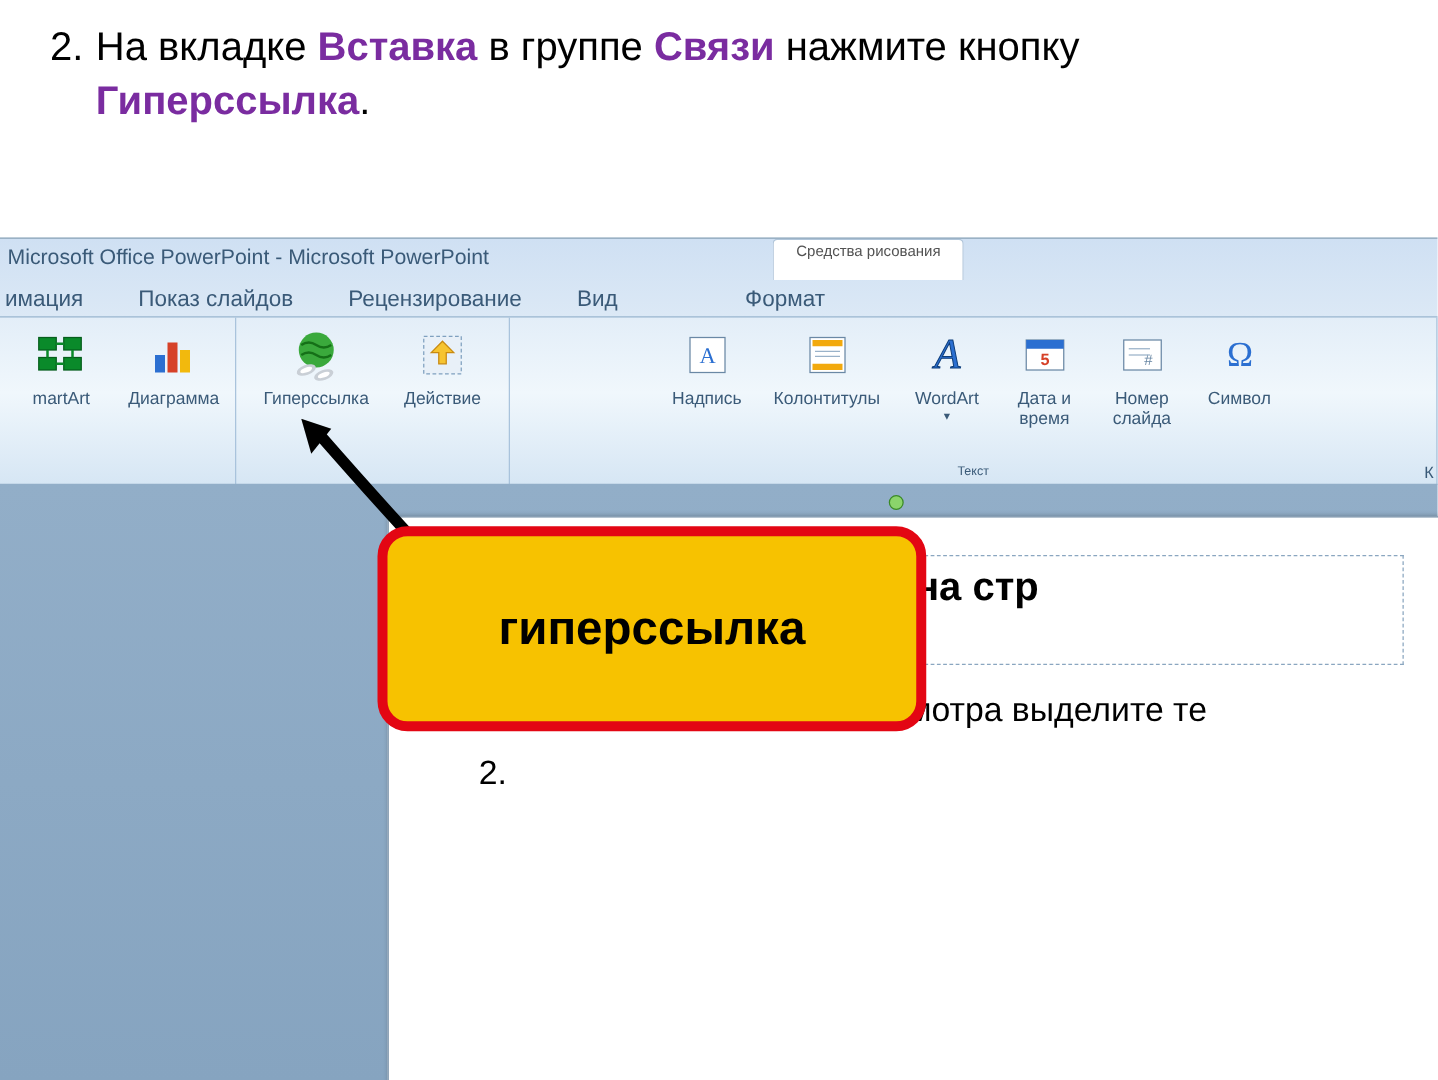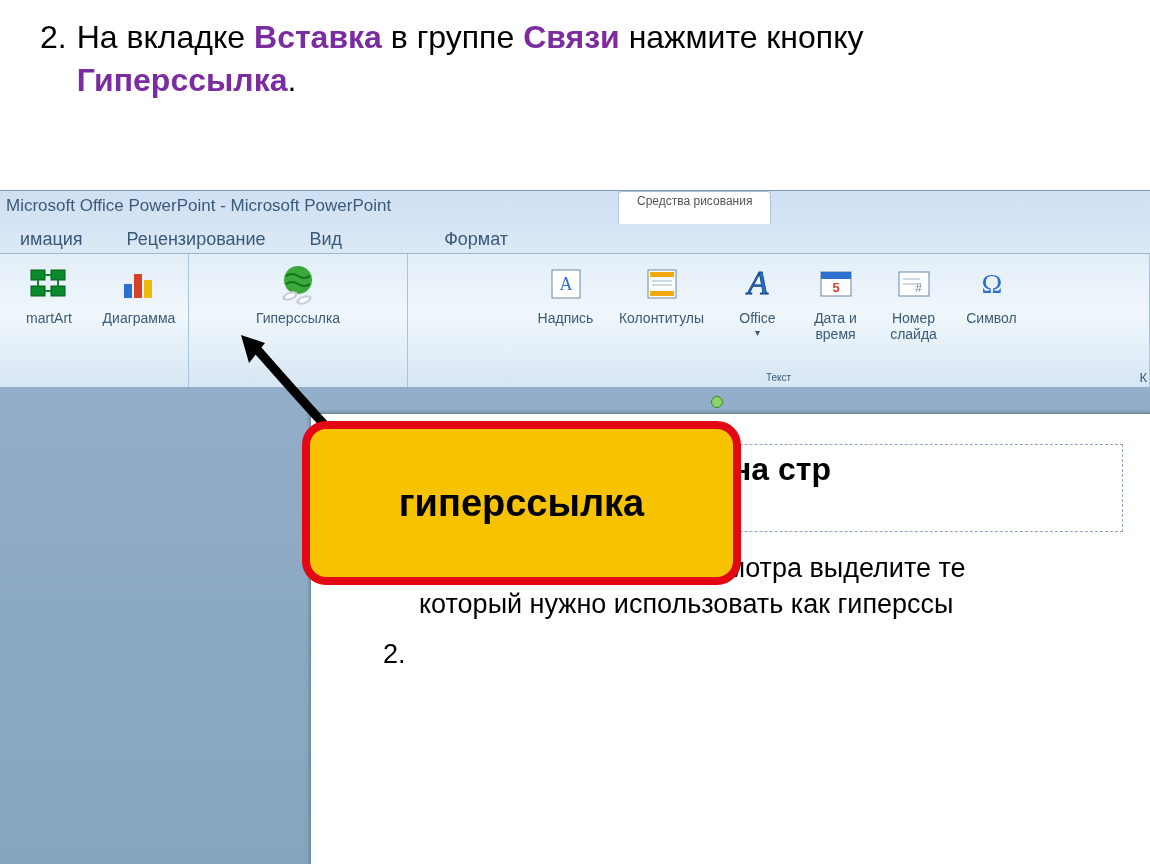--- a/index.html
+++ b/index.html
@@ -61,21 +61,22 @@
 </div>
 
 <div class="screenshot">
 
   <div class="titlebar">
     <span class="title1">Microsoft Office PowerPoint - Microsoft PowerPoint</span>
   </div>
   <div class="context-tab">Средства рисования</div>
 
   <div class="tabbar">
-    <span class="tab" style="padding-left:20px">имация</span>
+    <span class="tab" style="padding-left:4px">имация</span>
+    <span class="tab">Показ слайдов</span>
     <span class="tab">Рецензирование</span>
     <span class="tab">Вид</span>
     <span class="tab fmt">Формат</span>
   </div>
 
   <div class="ribbon">
 
     <div class="group" style="width:188px">
       <div class="items">
         <div class="btn">
@@ -112,20 +113,29 @@
               <circle cx="22" cy="18" r="14" fill="#3aa93c"></circle>
               <path d="M10 14 Q16 10 22 14 Q28 18 34 14 M10 22 Q16 18 22 22 Q28 26 34 22" stroke="#157018" stroke-width="2" fill="none"></path>
               <ellipse cx="14" cy="34" rx="8" ry="4" fill="#c9cfd6" transform="rotate(-20 14 34)"></ellipse>
               <ellipse cx="28" cy="38" rx="8" ry="4" fill="#c9cfd6" transform="rotate(-20 28 38)"></ellipse>
               <ellipse cx="14" cy="34" rx="5" ry="2" fill="#fff" transform="rotate(-20 14 34)"></ellipse>
               <ellipse cx="28" cy="38" rx="5" ry="2" fill="#fff" transform="rotate(-20 28 38)"></ellipse>
             </svg>
           </span>
           <span class="bl">Гиперссылка</span>
         </div>
+        <div class="btn">
+          <span class="ic">
+            <svg width="42" height="42" viewBox="0 0 42 42">
+              <rect x="6" y="6" width="30" height="30" fill="#e8f0f8" stroke="#7fa0bf" stroke-dasharray="3 2"></rect>
+              <polygon points="21,10 30,19 24,19 24,28 18,28 18,19 12,19" fill="#f6c430" stroke="#c98a10"></polygon>
+            </svg>
+          </span>
+          <span class="bl">Действие</span>
+        </div>
       </div>
       <div class="label">&nbsp;</div>
     </div>
 
     <div class="group" style="flex:1;min-width:0">
       <div class="items" style="gap:2px">
         <div class="btn small">
           <span class="ic">
             <svg width="36" height="36" viewBox="0 0 36 36">
               <rect x="4" y="4" width="28" height="28" fill="#fff" stroke="#6a88a5"></rect>
@@ -145,21 +155,21 @@
             </svg>
           </span>
           <span class="bl">Колонтитулы</span>
         </div>
         <div class="btn small">
           <span class="ic">
             <svg width="40" height="40" viewBox="0 0 40 40">
               <text x="20" y="30" text-anchor="middle" font-size="34" font-style="italic" font-family="Georgia" fill="#2b6fd1" stroke="#0d3d7a" stroke-width="0.8">A</text>
             </svg>
           </span>
-          <span class="bl">Office</span>
+          <span class="bl">WordArt</span>
           <span class="drop">▾</span>
         </div>
         <div class="btn small">
           <span class="ic">
             <svg width="36" height="32" viewBox="0 0 36 32">
               <rect x="3" y="4" width="30" height="24" fill="#fff" stroke="#6a88a5"></rect>
               <rect x="3" y="4" width="30" height="7" fill="#2b6fd1"></rect>
               <text x="18" y="24" text-anchor="middle" font-size="13" fill="#d64128" font-weight="bold">5</text>
             </svg>
           </span>
@@ -200,21 +210,20 @@
           <div class="title-text">
             <span style="visibility:hidden">XXXXXXXXXXXX</span><span>ссылки на стр</span><br>
             <span style="visibility:hidden">XXXXXXXXXXXX</span><span>ге</span>
           </div>
         </div>
         <div class="body-text">
           <div class="row">
             <span class="n" style="visibility:hidden">1.</span>
             <span>
               <span style="visibility:hidden">В обычном режиме п</span><span>росмотра выделите те</span><br>
-              <span>который нужно использовать как гиперссы</span>
             </span>
           </div>
           <div class="row">
             <span class="n">2.</span>
           </div>
         </div>
       </div>
     </div>
   </div>
 

